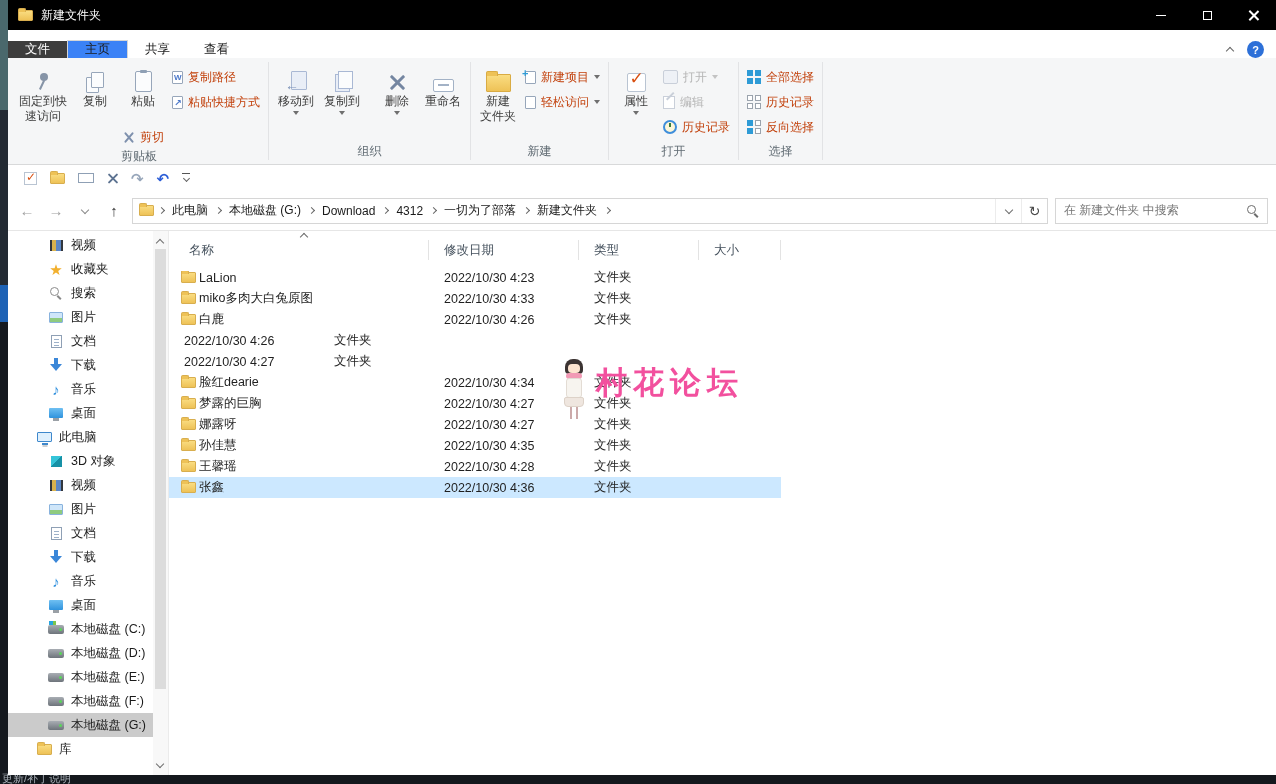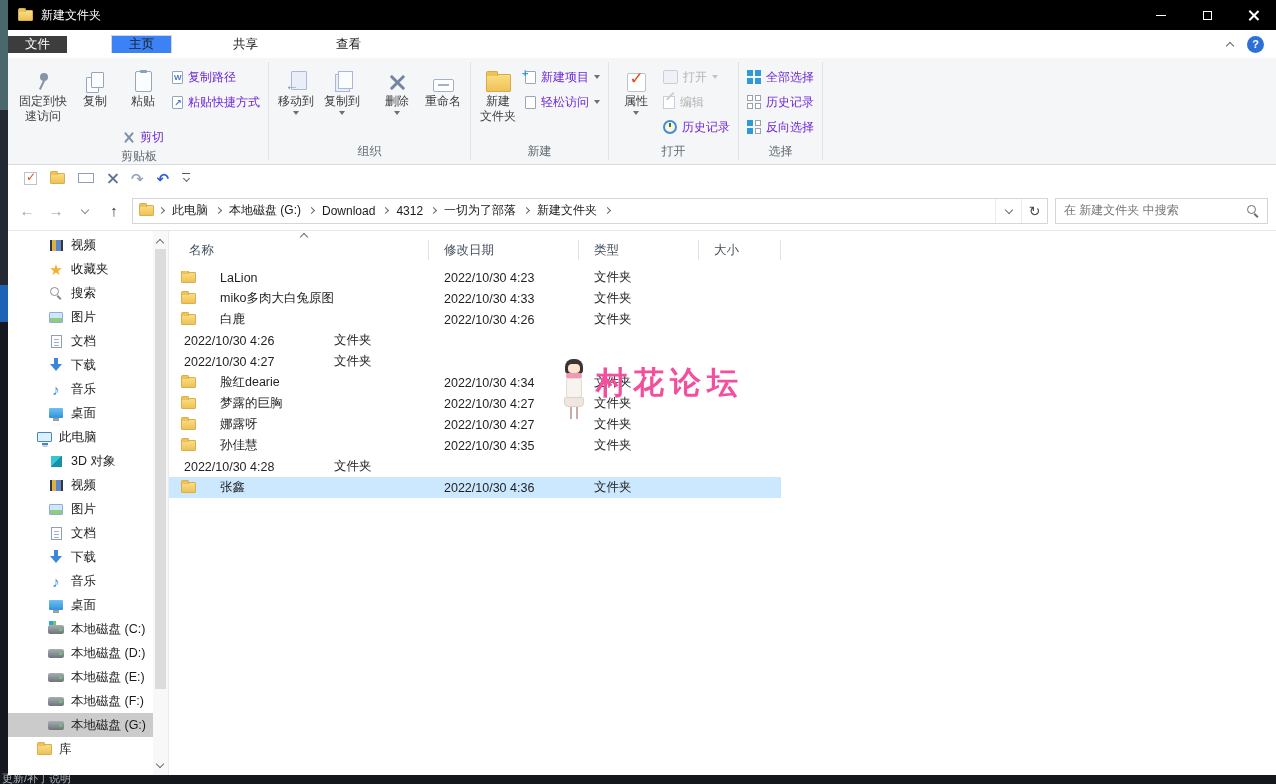--- a/index.html
+++ b/index.html
@@ -20,40 +20,40 @@
   .max-g{width:9px;height:9px;border:1px solid #fff;display:inline-block;}
   .x-g{position:relative;width:11px;height:11px;display:inline-block;}
   .x-g::before,.x-g::after{content:"";position:absolute;left:5px;top:-1px;width:1.5px;height:13px;background:#fff;}
   .x-g::before{transform:rotate(45deg);} .x-g::after{transform:rotate(-45deg);}
   
   .folder-ic{position:relative;display:inline-block;width:15px;height:11px;background:linear-gradient(#fadd82,#eec257);border:1px solid #d8ae4e;border-radius:1px;flex:0 0 15px;}
   .folder-ic::before{content:"";position:absolute;top:-3px;left:-1px;width:6px;height:3px;background:#eec257;border:1px solid #d8ae4e;border-bottom:none;border-radius:2px 2px 0 0;}
   .folder-lg{position:relative;width:25px;height:18px;background:linear-gradient(#fadd82,#eec257);border:1px solid #d9ab43;border-radius:1px;}
   .folder-lg::before{content:"";position:absolute;left:-1px;top:-4px;width:10px;height:4px;background:#eec257;border:1px solid #d9ab43;border-bottom:none;border-radius:2px 2px 0 0;}
   
-  .tabs{height:28px;display:flex;align-items:center;background:#fff;font-size:12.5px;flex:0 0 28px;gap:44px;}
+  .tabs{height:28px;display:flex;align-items:flex-end;background:#fff;font-size:12.5px;flex:0 0 28px;}
   .tab{display:flex;align-items:center;padding:0 17px;color:#1a1a1a;}
   .tab-file{background:#3d3d3d;color:#fff;}
   .tab-home{background:#3b82f6;border:1px solid #d5d6d7;border-bottom:none;}
   .tabs-right{margin-left:auto;display:flex;align-items:center;gap:14px;padding-right:12px;}
   .chev{display:inline-block;width:6px;height:6px;border-right:1.5px solid #666;border-bottom:1.5px solid #666;}
   .chev-up{transform:rotate(-135deg);margin-top:3px;}
   .chev-down{transform:rotate(45deg);margin-bottom:2px;}
   .help-g{width:17px;height:17px;border-radius:50%;background:#2d70d8;color:#fff;font-size:11px;font-weight:bold;display:flex;align-items:center;justify-content:center;}
   
   .ribbon{height:107px;background:#f5f6f7;border-bottom:1px solid #d8d9da;display:flex;align-items:stretch;padding-left:2px;flex:0 0 107px;}
   .rgroup{display:flex;flex-direction:column;}
   .rg-content{flex:1;display:flex;align-items:flex-start;padding:4px 5px 0 5px;gap:2px;}
   .rg-label{text-align:center;color:#5f6a72;font-size:12px;padding:1px 6px 4px;}
   .rg-sep{width:1px;background:#e2e3e5;margin:4px 0;}
   .rbtn-lg{display:flex;flex-direction:column;align-items:center;min-width:44px;padding:2px 4px;font-size:12px;color:#3d3d3d;line-height:15px;}
   .ric{height:30px;display:flex;align-items:flex-end;justify-content:center;padding-bottom:2px;}
   .rlabel{text-align:center;}
   .rcol{display:flex;flex-direction:column;gap:5px;padding-top:5px;}
-  .rbtn-sm{display:flex;align-items:center;gap:5px;font-size:12px;color:#6d28d9;height:20px;padding:0 3px;white-space:nowrap;}
+  .rbtn-sm{display:flex;align-items:center;gap:5px;font-size:12px;color:#c2410c;height:20px;padding:0 3px;white-space:nowrap;}
   .dd{width:0;height:0;border-left:3px solid transparent;border-right:3px solid transparent;border-top:4px solid #6f6f6f;display:inline-block;}
   .dd-under{margin-top:2px;}
   .gray{color:#b5b5b5;}
   .gray .dd{border-top-color:#c3c3c3;}
   
   .pin-ic{position:relative;width:16px;height:20px;}
   .pin-ic::before{content:"";position:absolute;left:5px;top:1px;width:8px;height:8px;border-radius:50%;background:#8694a7;}
   .pin-ic::after{content:"";position:absolute;left:6px;top:8px;width:2px;height:10px;background:#8694a7;transform:rotate(25deg);}
   .copy-ic{position:relative;width:18px;height:20px;}
   .copy-ic::before,.copy-ic::after{content:"";position:absolute;width:11px;height:14px;background:#fbfcfd;border:1px solid #97a6ba;border-radius:1px;}
@@ -145,21 +145,21 @@
   
   .list{position:relative;flex:1;overflow:hidden;font-size:12.5px;}
   .lhead{position:absolute;left:0;top:8px;display:flex;color:#44505c;height:22px;align-items:center;}
   .hcell{border-right:1px solid #e3e3e3;height:20px;display:flex;align-items:center;}
   .hc-name{width:260px;padding-left:20px;} .hc-date{width:150px;padding-left:15px;}
   .hc-type{width:120px;padding-left:15px;} .hc-size{width:82px;padding-left:15px;text-align:right;}
   .sort-up{position:absolute;left:132px;top:0px;}
   .rows{position:absolute;left:0;top:36px;right:0;}
   .frow{display:flex;height:21px;align-items:center;width:612px;color:#1f1f1f;}
   .frow-sel{background:#cce8ff;}
-  .c-name{width:260px;display:flex;align-items:center;gap:24px;padding-left:12px;overflow:hidden;white-space:nowrap;}
+  .c-name{width:260px;display:flex;align-items:center;gap:3px;padding-left:12px;overflow:hidden;white-space:nowrap;}
   .c-date{width:150px;padding-left:15px;white-space:nowrap;}
   .c-type{width:120px;padding-left:15px;} .c-size{width:82px;padding-left:15px;}
   
   .wm{position:absolute;left:388px;top:124px;display:flex;align-items:flex-start;z-index:5;pointer-events:none;}
   .wm-girl{position:relative;width:36px;height:62px;margin-right:3px;margin-top:4px;}
   .wm-hair{position:absolute;left:8px;top:0;width:18px;height:15px;background:#3c3433;border-radius:8px 8px 4px 4px;}
   .wm-face{position:absolute;left:11px;top:5px;width:12px;height:9px;background:#fde4d0;border-radius:4px;}
   .wm-scarf{position:absolute;left:9px;top:14px;width:16px;height:6px;background:#f29ab5;border-radius:3px;}
   .wm-body{position:absolute;left:9px;top:19px;width:16px;height:20px;background:#f7f4ef;border:1px solid #e3dcd4;border-radius:3px;}
   .wm-skirt{position:absolute;left:7px;top:38px;width:20px;height:10px;background:#efe6df;border:1px solid #ddd2c8;border-radius:2px 2px 4px 4px;}
@@ -640,20 +640,24 @@
           <div class="frow">
               <div class="c-name">
                 <span class="folder-ic"></span>
                 <span>孙佳慧</span>
               </div>
               <div class="c-date">2022/10/30 4:35</div>
               <div class="c-type">文件夹</div>
               <div class="c-size"></div>
             </div>
           <div class="frow">
+              <div class="c-name">
+                <span class="folder-ic"></span>
+                <span>王馨瑶</span>
+              </div>
               <div class="c-date">2022/10/30 4:28</div>
               <div class="c-type">文件夹</div>
               <div class="c-size"></div>
             </div>
           <div class="frow frow-sel">
               <div class="c-name">
                 <span class="folder-ic"></span>
                 <span>张鑫</span>
               </div>
               <div class="c-date">2022/10/30 4:36</div>

